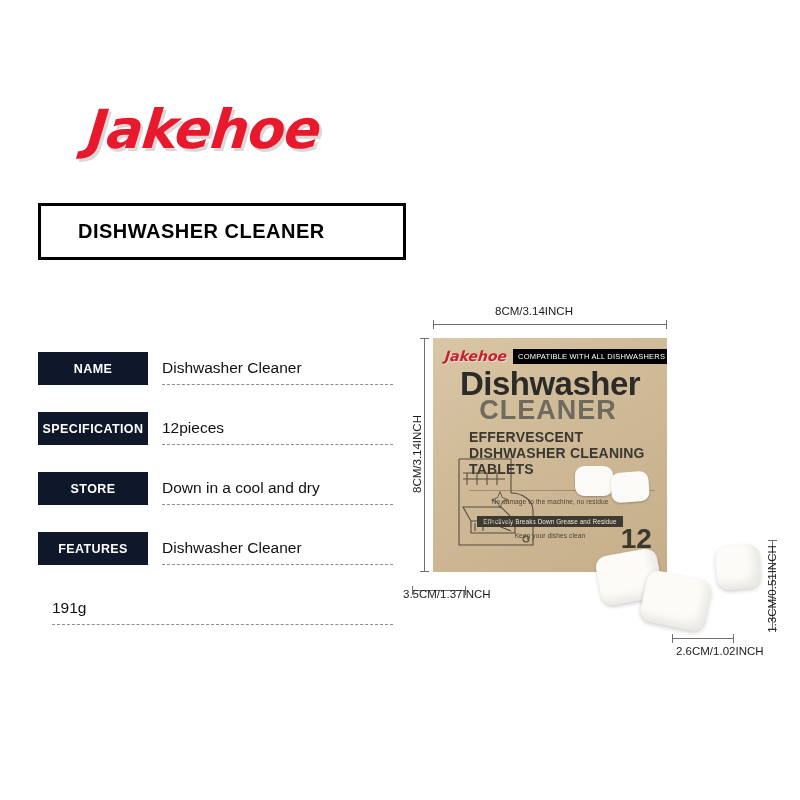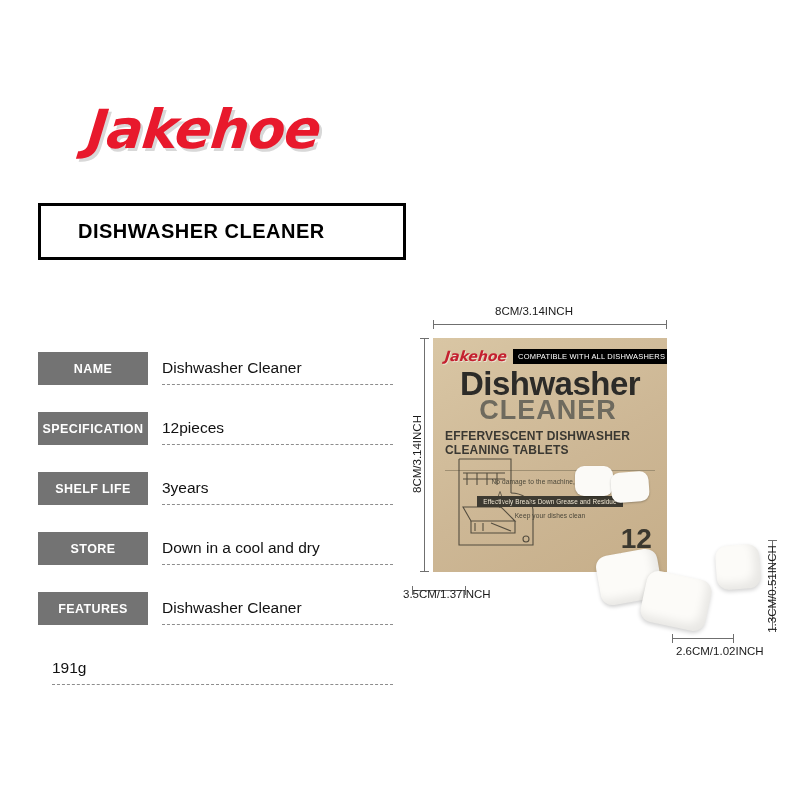--- a/index.html
+++ b/index.html
@@ -60,21 +60,21 @@
   .spec-row {
     position: relative;
     height: 40px;
     margin-bottom: 20px;
     display: flex;
     align-items: flex-start;
   }
   .spec-label {
     width: 110px;
     height: 33px;
-    background: #737373;
+    background: #0f172a;
     color: #fff;
     font-size: 12.5px;
     font-weight: bold;
     letter-spacing: 0.4px;
     display: flex;
     align-items: center;
     justify-content: center;
     box-sizing: border-box;
     flex: 0 0 110px;
   }
@@ -155,26 +155,27 @@
     font-size: 27px;
     font-weight: bold;
     color: #6e6a5e;
     letter-spacing: 1px;
     line-height: 1;
     margin-top: -2px;
     padding-right: 4px;
   }
   .pack-sub {
     margin-top: 5px;
-    font-size: 12px;
+    font-size: 14px;
     font-weight: bold;
     color: #3a3832;
     letter-spacing: 0.2px;
     border-bottom: 1px solid #9f8f72;
     padding-bottom: 13px;
+    margin-left: 24px;
   }
   .pack-bullets {
     margin-top: 7px;
     text-align: center;
   }
   .pack-bullets div {
     font-size: 6.6px;
     color: #4a4639;
     margin-bottom: 5px;
     letter-spacing: 0.1px;
@@ -282,26 +283,20 @@
     </div>
   </div>
 
   <div class="spec-row">
     <div class="spec-label">SPECIFICATION</div>
     <div class="spec-value-wrap">
       <span class="spec-value">12pieces</span>
     </div>
   </div>
 
-  <div class="spec-row">
-    <div class="spec-label">SHELF LIFE</div>
-    <div class="spec-value-wrap">
-      <span class="spec-value">3years</span>
-    </div>
-  </div>
 
   <div class="spec-row">
     <div class="spec-label">STORE</div>
     <div class="spec-value-wrap">
       <span class="spec-value">Down in a cool and dry</span>
     </div>
   </div>
 
   <div class="spec-row">
     <div class="spec-label">FEATURES</div>

